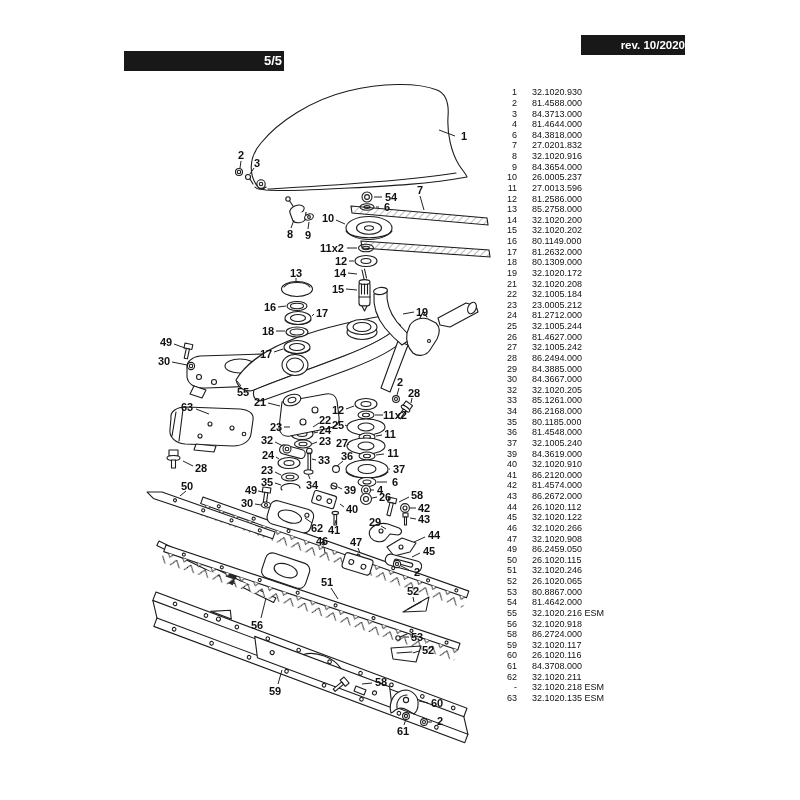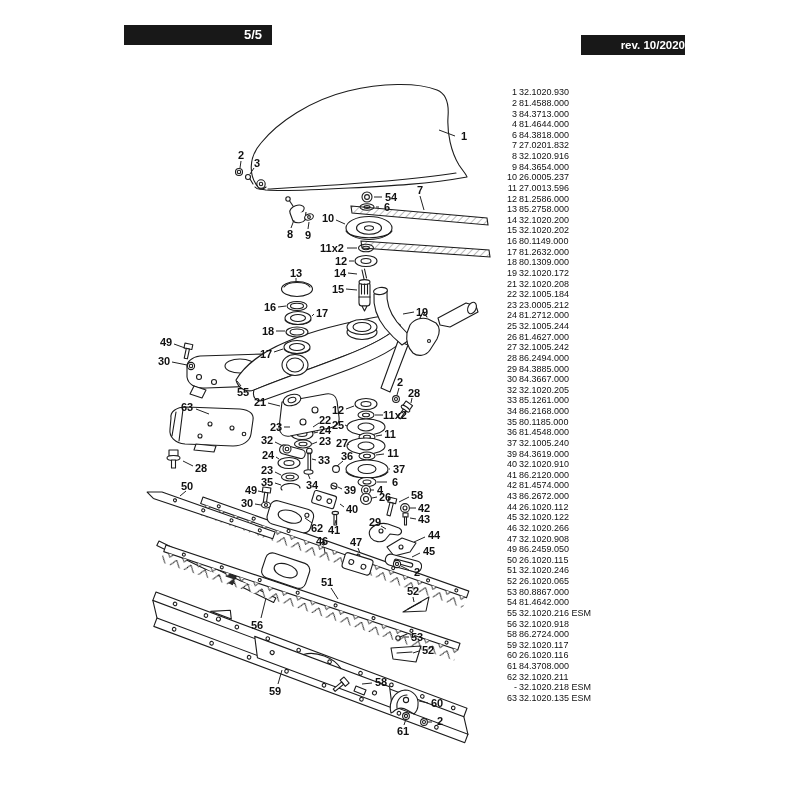--- a/index.html
+++ b/index.html
@@ -1,23 +1,23 @@
 <!DOCTYPE html>
 <html><head>
 <meta charset="utf-8">
 <style>
   html,body{margin:0;padding:0;background:#fff;}
   body{width:800px;height:800px;position:relative;font-family:"Liberation Sans",sans-serif;overflow:hidden;}
   .badge{position:absolute;background:#181818;color:#fff;font-weight:bold;line-height:20px;height:20px;}
-  #pg-box{left:124px;top:25px;width:148px;font-size:13px;text-align:right;padding-right:10px;box-sizing:border-box;}
+  #pg-box{left:124px;top:51px;width:160px;font-size:13px;text-align:right;padding-right:2px;box-sizing:border-box;}
   #rev-box{left:581px;top:35px;width:104px;font-size:11.5px;text-align:right;}
   #parts-list{position:absolute;left:498px;top:87px;font-size:9px;color:#111;}
   .prow{display:flex;height:10.63px;align-items:center;white-space:nowrap;}
   .pref{display:inline-block;width:19px;text-align:right;}
-  .pcode{margin-left:2px;}
+  .pcode{margin-left:15px;}
   #art{position:absolute;left:0;top:0;}
   .s{stroke:#1c1c1c;stroke-width:1.1;fill:none;stroke-linejoin:round;stroke-linecap:round;}
   .sw{stroke:#1c1c1c;stroke-width:1.1;fill:#fff;stroke-linejoin:round;}
   .sh{stroke:#1c1c1c;stroke-width:1.1;fill:url(#hatch);}
   .st{stroke:none;fill:url(#teeth);}
   .dk{stroke:#1c1c1c;stroke-width:1;fill:#2a2a2a;}
   #callout-layer text{font:bold 11px "Liberation Sans",sans-serif;fill:#111;text-anchor:middle;}
   #callout-layer line{stroke:#222;stroke-width:1;}
 </style>
 </head>

